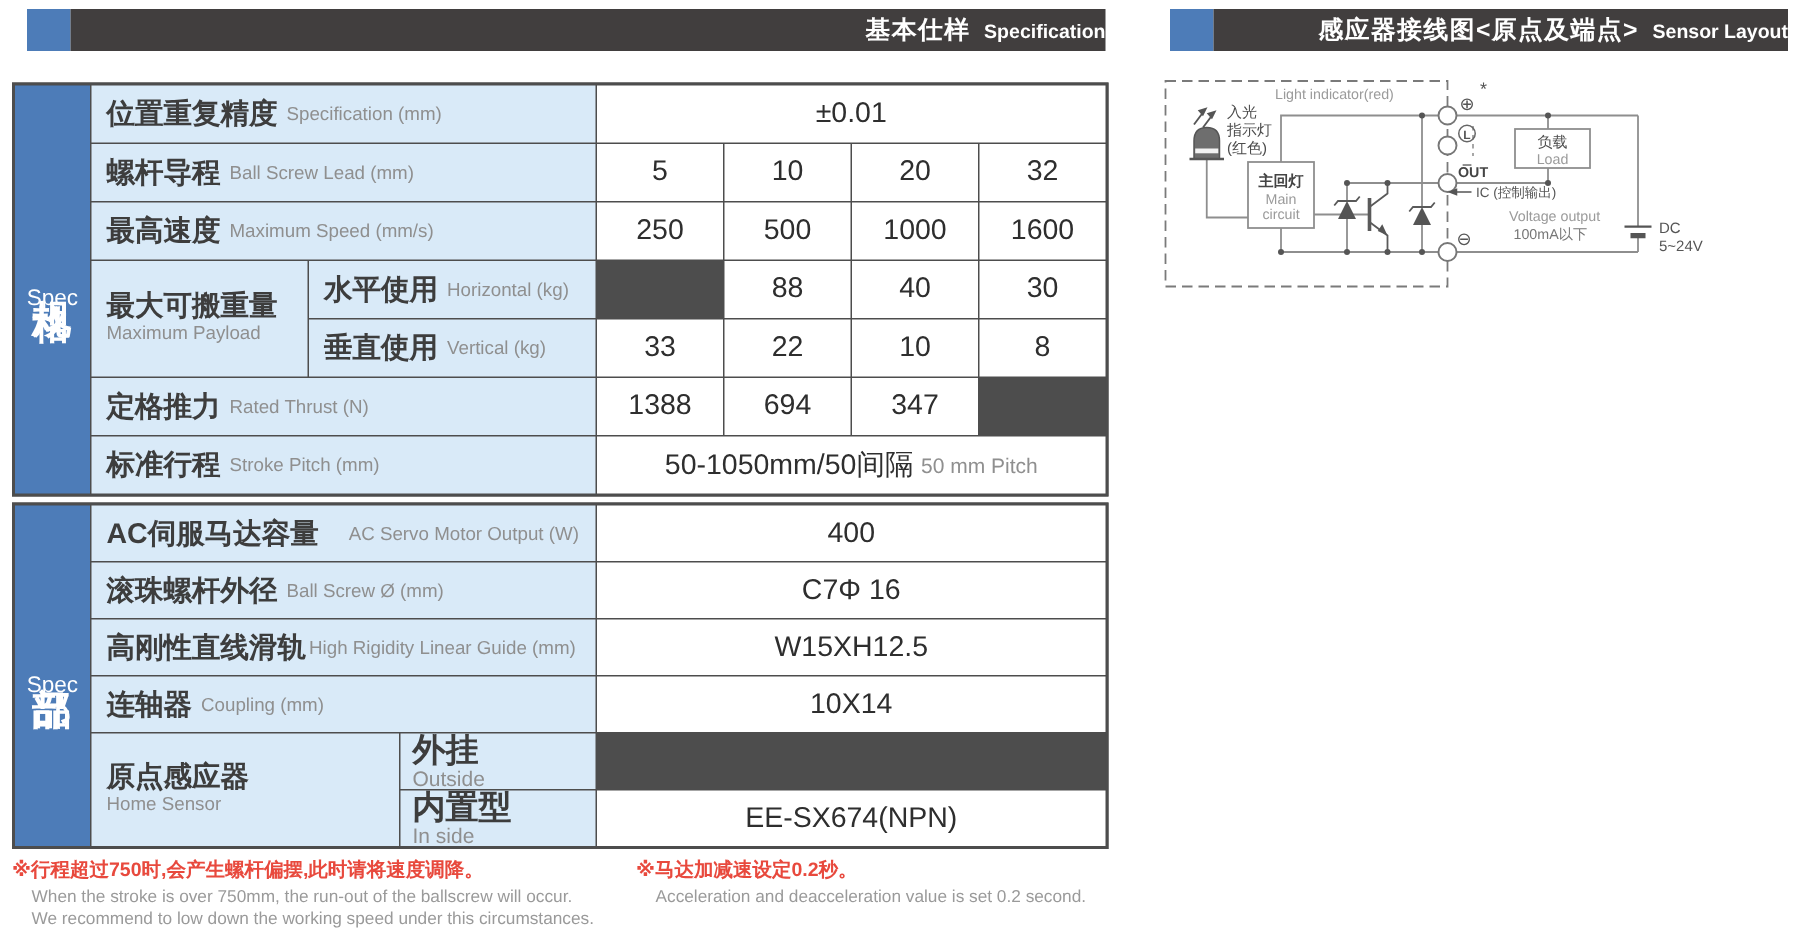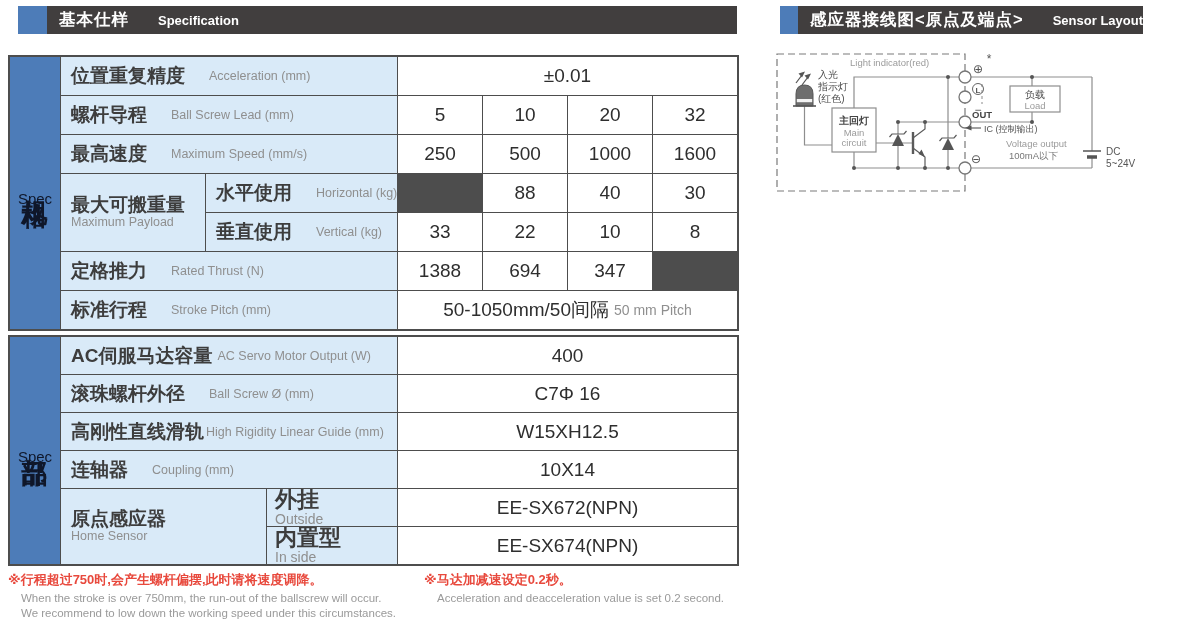--- a/index.html
+++ b/index.html
@@ -3,34 +3,34 @@
 <meta charset="utf-8">
 <style>
   html,body{margin:0;padding:0;}
   body{
     width:1200px;height:621px;position:relative;background:#ffffff;
     font-family:"Liberation Sans","DejaVu Sans",sans-serif;overflow:hidden;
   }
   
   .hdr{position:absolute;top:6px;height:28px;display:flex;}
   .hdr-sq{width:29px;height:28px;background:#4d7cb8;}
-  .hdr-bar{flex:1;background:#413e3e;color:#fff;display:flex;align-items:center;padding-left:12px;gap:9px;}
+  .hdr-bar{flex:1;background:#413e3e;color:#fff;display:flex;align-items:center;padding-left:12px;gap:9px;justify-content:flex-end;}
   .hdr-cn{font-size:16.5px;font-weight:700;letter-spacing:1px;white-space:nowrap;}
-  .hdr-en{font-size:13px;font-weight:700;white-space:nowrap;margin-left:20px;}
+  .hdr-en{font-size:13px;font-weight:700;white-space:nowrap;}
   #hdr-left{left:18px;width:719px;}
-  #hdr-right{left:780px;width:363px;}
+  #hdr-right{left:780px;width:412px;}
   
   .tbl{position:absolute;display:grid;gap:1px;background:#4d4d4d;border:2px solid #4d4d4d;}
   #spec-table{left:8px;top:55px;grid-template-columns:50px 144px 60px 130px 84px 84px 84px 84px;grid-template-rows:repeat(7,38px);}
   #parts-table{left:8px;top:335px;grid-template-columns:50px 144px 60px 130px 84px 84px 84px 84px;grid-template-rows:repeat(6,37px);}
   .cell{display:flex;align-items:center;overflow:hidden;}
-  .side{background:#4d7cb8;flex-direction:column;justify-content:center;color:#0f172a;}
+  .side{background:#4d7cb8;flex-direction:column;justify-content:center;color:#ffffff;}
   .side-cn{writing-mode:vertical-rl;text-orientation:upright;font-size:26px;font-weight:700;line-height:1;letter-spacing:3px;}
   .side-en{font-size:15px;margin-top:5px;}
-  .lbl{background:#d9eaf8;padding-left:10px;gap:24px;}
+  .lbl{background:#d9eaf8;padding-left:10px;gap:6px;}
   .lbl .cn{font-size:19px;font-weight:600;color:#3d3d3d;white-space:nowrap;}
   .lbl .en{font-size:12.5px;color:#8f8f8f;white-space:nowrap;}
   .lbl2{flex-direction:column;align-items:flex-start;justify-content:center;gap:1px;}
   .lbl2 .cn{line-height:1.05;}
   .lbl2 .en{line-height:1.05;}
   .lbl .cn-sm{font-size:22px;font-weight:600;color:#3d3d3d;white-space:nowrap;line-height:1.02;}
   .lbl .en-sm{font-size:14px;color:#8f8f8f;white-space:nowrap;line-height:1.02;}
   .val{background:#fff;justify-content:center;font-size:19px;color:#2e2e2e;}
   .val .sub{font-size:14px;color:#8f8f8f;margin-left:5px;}
   
@@ -79,21 +79,21 @@
 </div>
 
 <div class="tbl" id="spec-table">
   <div class="cell side" style="grid-column:1;grid-row:1/8">
     <div class="side-cn">规格</div>
     <div class="side-en">Spec</div>
   </div>
 
   <div class="cell lbl" style="grid-column:2/5;grid-row:1">
     <span class="cn">位置重复精度</span>
-    <span class="en">Acceleration (mm)</span>
+    <span class="en">Specification (mm)</span>
   </div>
   <div class="cell val" style="grid-column:5/9;grid-row:1">±0.01</div>
 
   <div class="cell lbl" style="grid-column:2/5;grid-row:2">
     <span class="cn">螺杆导程</span>
     <span class="en">Ball Screw Lead (mm)</span>
   </div>
   <div class="cell val" style="grid-column:5;grid-row:2">5</div>
   <div class="cell val" style="grid-column:6;grid-row:2">10</div>
   <div class="cell val" style="grid-column:7;grid-row:2">20</div>
@@ -146,21 +146,21 @@
     <span class="sub">50 mm Pitch</span>
   </div>
 </div>
 
 <div class="tbl" id="parts-table">
   <div class="cell side" style="grid-column:1;grid-row:1/7">
     <div class="side-cn">部品</div>
     <div class="side-en">Spec</div>
   </div>
 
-  <div class="cell lbl" style="grid-column:2/5;grid-row:1;gap:5px">
+  <div class="cell lbl" style="grid-column:2/5;grid-row:1;gap:20px">
     <span class="cn">AC伺服马达容量</span>
     <span class="en">AC Servo Motor Output (W)</span>
   </div>
   <div class="cell val" style="grid-column:5/9;grid-row:1">400</div>
 
   <div class="cell lbl" style="grid-column:2/5;grid-row:2">
     <span class="cn">滚珠螺杆外径</span>
     <span class="en">Ball Screw Ø (mm)</span>
   </div>
   <div class="cell val" style="grid-column:5/9;grid-row:2">C7Φ 16</div>
@@ -178,21 +178,20 @@
   <div class="cell val" style="grid-column:5/9;grid-row:4">10X14</div>
 
   <div class="cell lbl lbl2" style="grid-column:2/4;grid-row:5/7">
     <span class="cn">原点感应器</span>
     <span class="en">Home Sensor</span>
   </div>
   <div class="cell lbl lbl2" style="grid-column:4;grid-row:5;padding-left:8px">
     <span class="cn-sm">外挂</span>
     <span class="en-sm">Outside</span>
   </div>
-  <div class="cell val" style="grid-column:5/9;grid-row:5">EE-SX672(NPN)</div>
   <div class="cell lbl lbl2" style="grid-column:4;grid-row:6;padding-left:8px">
     <span class="cn-sm">内置型</span>
     <span class="en-sm">In side</span>
   </div>
   <div class="cell val" style="grid-column:5/9;grid-row:6">EE-SX674(NPN)</div>
 </div>
 
 <div class="note" id="note-left">
   <div class="note-cn">※行程超过750时,会产生螺杆偏摆,此时请将速度调降。</div>
   <div class="note-en">When the stroke is over 750mm, the run-out of the ballscrew will occur.</div>

